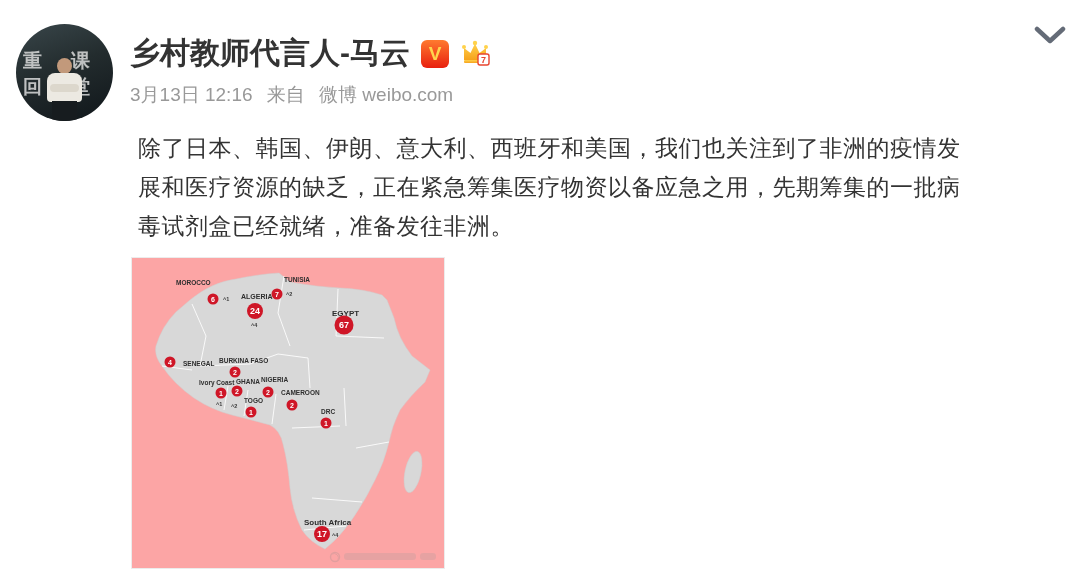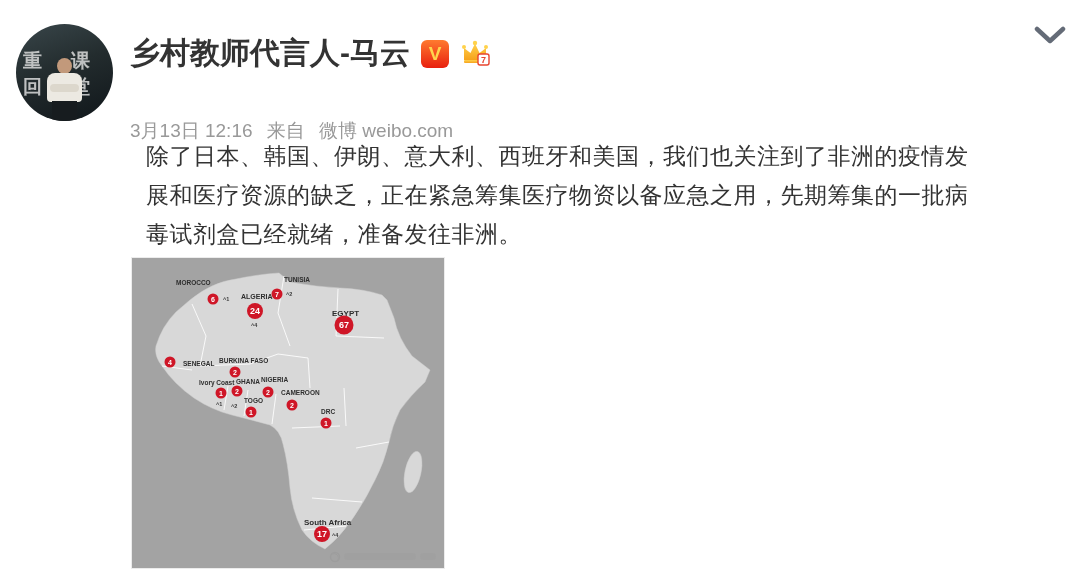--- a/index.html
+++ b/index.html
@@ -15,30 +15,30 @@
   .avatar .shirt{position:absolute;left:31px;top:49px;width:35px;height:29px;border-radius:8px 8px 4px 4px;background:#ece9e2;}
   .avatar .arms{position:absolute;left:34px;top:60px;width:29px;height:8px;border-radius:4px;background:#dcd7cc;}
   .avatar .pants{position:absolute;left:36px;top:77px;width:25px;height:20px;background:#171c1f;}
 
   
   .name-row{position:absolute;left:130px;top:33px;display:flex;align-items:center;gap:11px;}
   .author{font-size:30px;font-weight:700;color:#333;cursor:pointer;}
   .v-badge{width:28px;height:28px;border-radius:6px;background:linear-gradient(180deg,#ff7a2f,#e8200f);
            color:#ffd44d;font-weight:800;font-size:19px;display:flex;align-items:center;justify-content:center;cursor:pointer;}
   .crown{width:32px;height:28px;position:relative;cursor:pointer;}
-  .meta{position:absolute;left:130px;top:82px;font-size:19px;color:#999;margin-top:36px;}
+  .meta{position:absolute;left:130px;top:82px;font-size:19px;color:#999;}
   .meta span{margin-right:9px;}
   .chevron{position:absolute;left:1034px;top:26px;width:32px;height:20px;cursor:pointer;}
 
   
   .content{position:absolute;left:130px;top:121px;width:832px;font-size:23px;line-height:39px;
-           letter-spacing:0.5px;color:#333;margin:16px;}
-
-  
-  .map-card{position:absolute;left:131px;top:257px;width:314px;height:312px;background:#a3a3a3;
+           letter-spacing:0.5px;color:#333;margin:8px;}
+
+  
+  .map-card{position:absolute;left:131px;top:257px;width:314px;height:312px;background:#fca5a5;
             border:1px solid #ececec;box-sizing:border-box;cursor:pointer;}
   .map-card svg{display:block;}
   .africa{fill:#d8d8d8;stroke:#cfcfcf;stroke-width:.5;}
   .borders{fill:none;stroke:#ffffff;stroke-width:1;opacity:.85;}
   .m-label{font-family:"Liberation Sans","DejaVu Sans",sans-serif;font-weight:700;fill:#2e2e2e;}
   .m-badge{fill:#cf1627;}
   .m-value{font-family:"Liberation Sans","DejaVu Sans",sans-serif;font-weight:700;fill:#fff;text-anchor:middle;}
   .m-sup{font-family:"Liberation Sans","DejaVu Sans",sans-serif;font-weight:700;font-size:5.5px;fill:#3c3c3c;}
   .watermark{opacity:.22;filter:blur(.6px);}
 </style>

